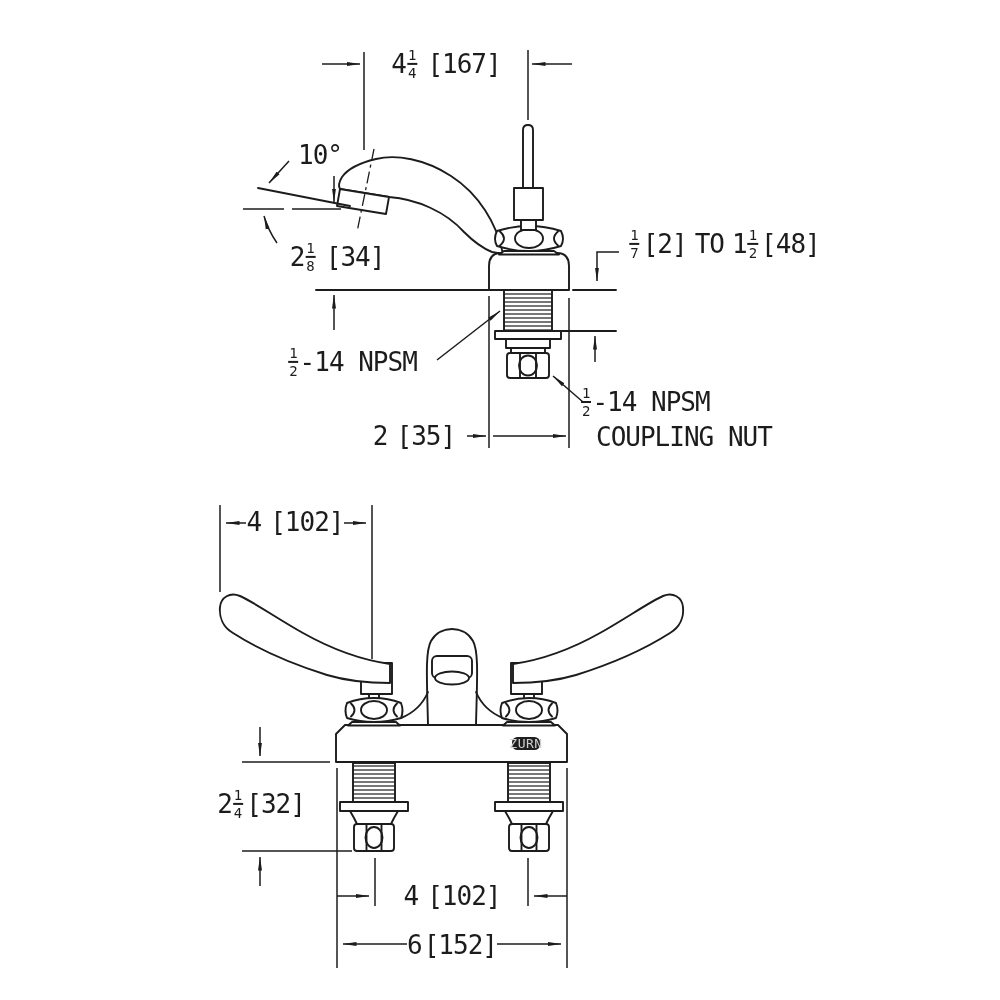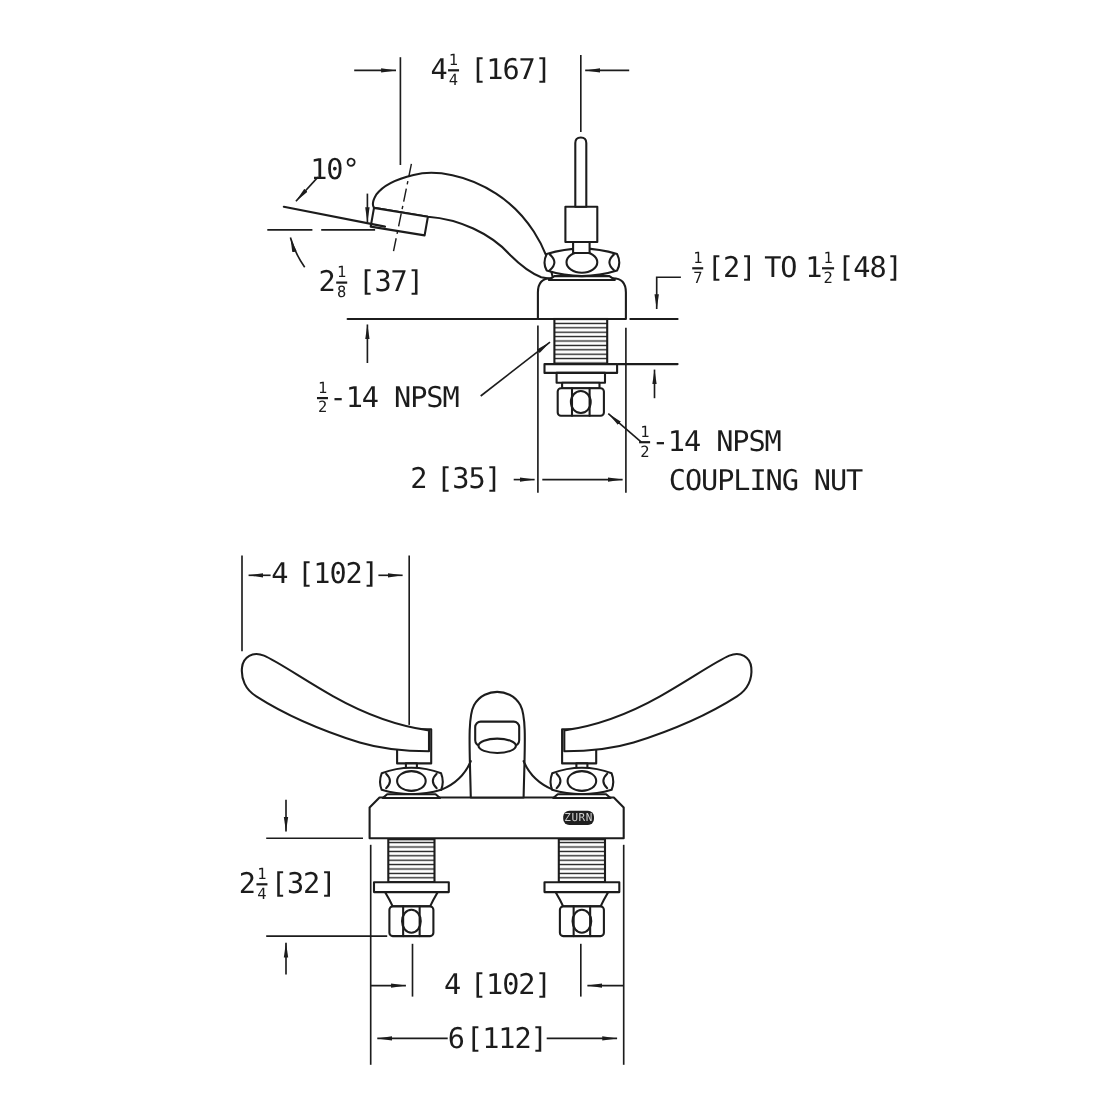--- a/index.html
+++ b/index.html
@@ -18,23 +18,23 @@
   .dimtext{position:absolute;display:flex;align-items:center;transform:translate(-50%,-50%);
            font-size:26px;line-height:1;white-space:nowrap;letter-spacing:-1px;}
   .fr{display:inline-flex;flex-direction:column;align-items:center;font-size:14px;
       line-height:1.15;margin:0 1px;letter-spacing:0;}
   .fr .n{border-bottom:2px solid currentColor;padding:0 1px;}
   .m{margin-left:9px;}
   .m0{margin-left:2px;}
   .sp{margin:0 8px;}
   .lbl-col{transform:none;flex-direction:column;align-items:flex-start;gap:5px;}
   .row{display:flex;align-items:center;}
-  .row.indent{margin-left:28px;}
+  .row.indent{margin-left:16px;}
   .badge-text{position:absolute;left:512px;top:737px;width:28px;height:13px;display:flex;
-              align-items:center;justify-content:center;font-size:10px;letter-spacing:.5px;
+              align-items:center;justify-content:center;font-size:13px;letter-spacing:.5px;
               color:#cfcfcf;}
 </style>
 </head>
 <body>
 
 <div class="page">
 
 <svg width="1000" height="1000" viewBox="0 0 1000 1000">
   <defs>
     <marker id="ar" viewBox="0 0 14 5" markerWidth="14" markerHeight="5" refX="13.5" refY="2.5" orient="auto" markerUnits="userSpaceOnUse">
@@ -172,31 +172,31 @@
 
 <div class="dimtext" style="left:446px;top:64px">
   <span>4</span>
       <span class="fr">
         <span class="n">1</span>
         <span>4</span>
       </span>
       <span class="m">[167]</span>
 </div>
 
-<div class="dimtext" style="left:304px;top:155px">
+<div class="dimtext" style="left:320px;top:155px">
   <span>10°</span>
 </div>
 
 <div class="dimtext" style="left:337px;top:257px">
   <span>2</span>
       <span class="fr">
         <span class="n">1</span>
         <span>8</span>
       </span>
-      <span class="m">[37]</span>
+      <span class="m">[34]</span>
 </div>
 
 <div class="dimtext" style="left:724px;top:244px">
   <span class="fr">
         <span class="n">1</span>
         <span>7</span>
       </span>
       <span class="m0">[2]</span>
       <span class="sp">TO</span>
       <span>1</span>
@@ -245,18 +245,18 @@
       <span class="m0">[32]</span>
 </div>
 
 <div class="dimtext" style="left:452px;top:896px">
   <span>4</span>
       <span class="m">[102]</span>
 </div>
 
 <div class="dimtext" style="left:452px;top:945px">
   <span>6</span>
-      <span class="m0">[112]</span>
+      <span class="m0">[152]</span>
 </div>
 
 <div class="badge-text">ZURN</div>
 
 </div>
 
 </body></html>

